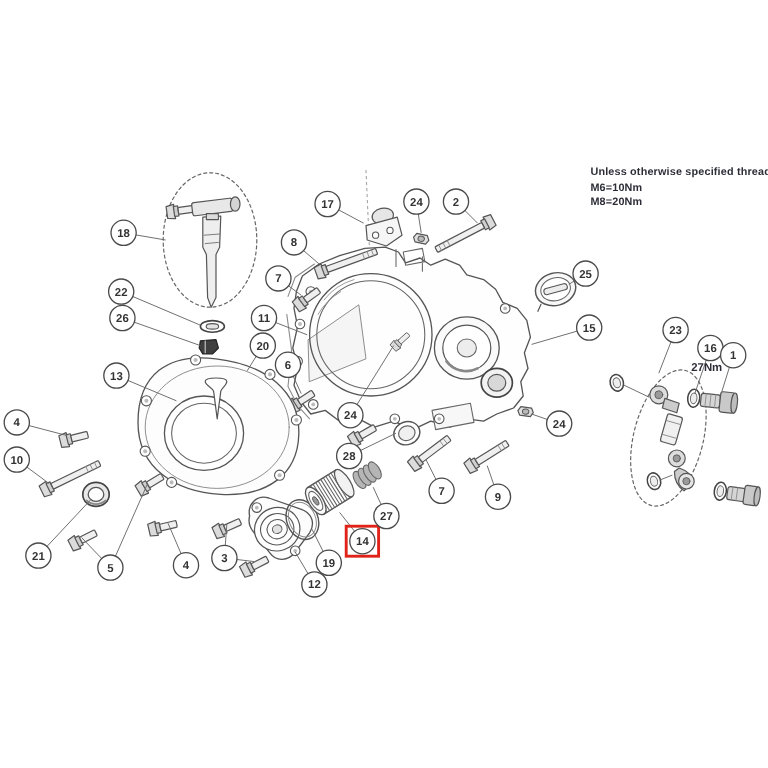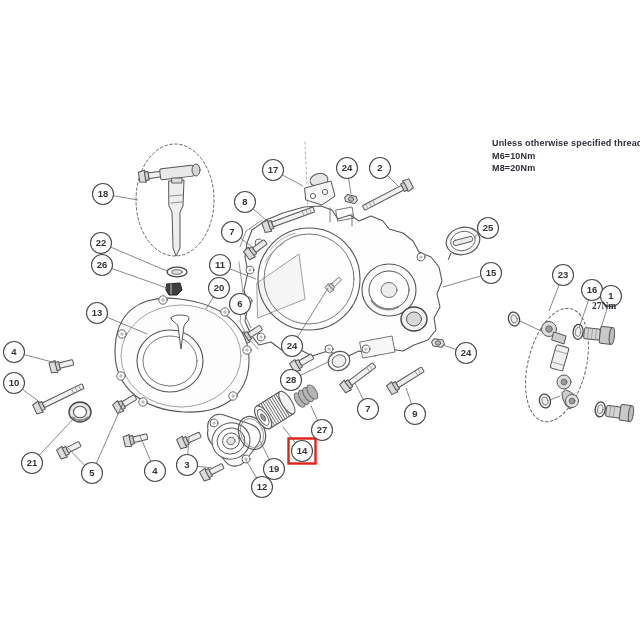--- a/index.html
+++ b/index.html
@@ -1,21 +1,21 @@
 <!DOCTYPE html>
 <html><head>
 <meta charset="utf-8">
 <style>
   html,body{margin:0;padding:0;background:#fff;}
   .stage{position:relative;width:640px;height:640px;background:#ffffff;overflow:hidden;
          font-family:"Liberation Sans",sans-serif;}
   svg{position:absolute;left:0;top:0;}
   .note{position:absolute;left:492px;top:137px;font-size:9px;line-height:12.6px;
         font-weight:600;color:#2d2d38;letter-spacing:.15px;white-space:nowrap;}
-  .nm{position:absolute;left:592px;top:301px;font-size:9.5px;font-weight:600;color:#2d2d38;font-family:Liberation Serif, serif;}
+  .nm{position:absolute;left:576px;top:301px;font-size:9.5px;font-weight:600;color:#2d2d38;}
   .co-line{stroke:#6a6a6a;stroke-width:.8;}
   .co-circle{fill:#ffffff;stroke:#4a4a4a;stroke-width:1.1;}
   .co-text{font-family:"Liberation Sans",sans-serif;font-size:9.5px;fill:#333;
            text-anchor:middle;font-weight:600;}
   .hl-box{fill:none;stroke-width:2.4;}
 </style>
 </head>
 <body>
 
 <div class="stage">

